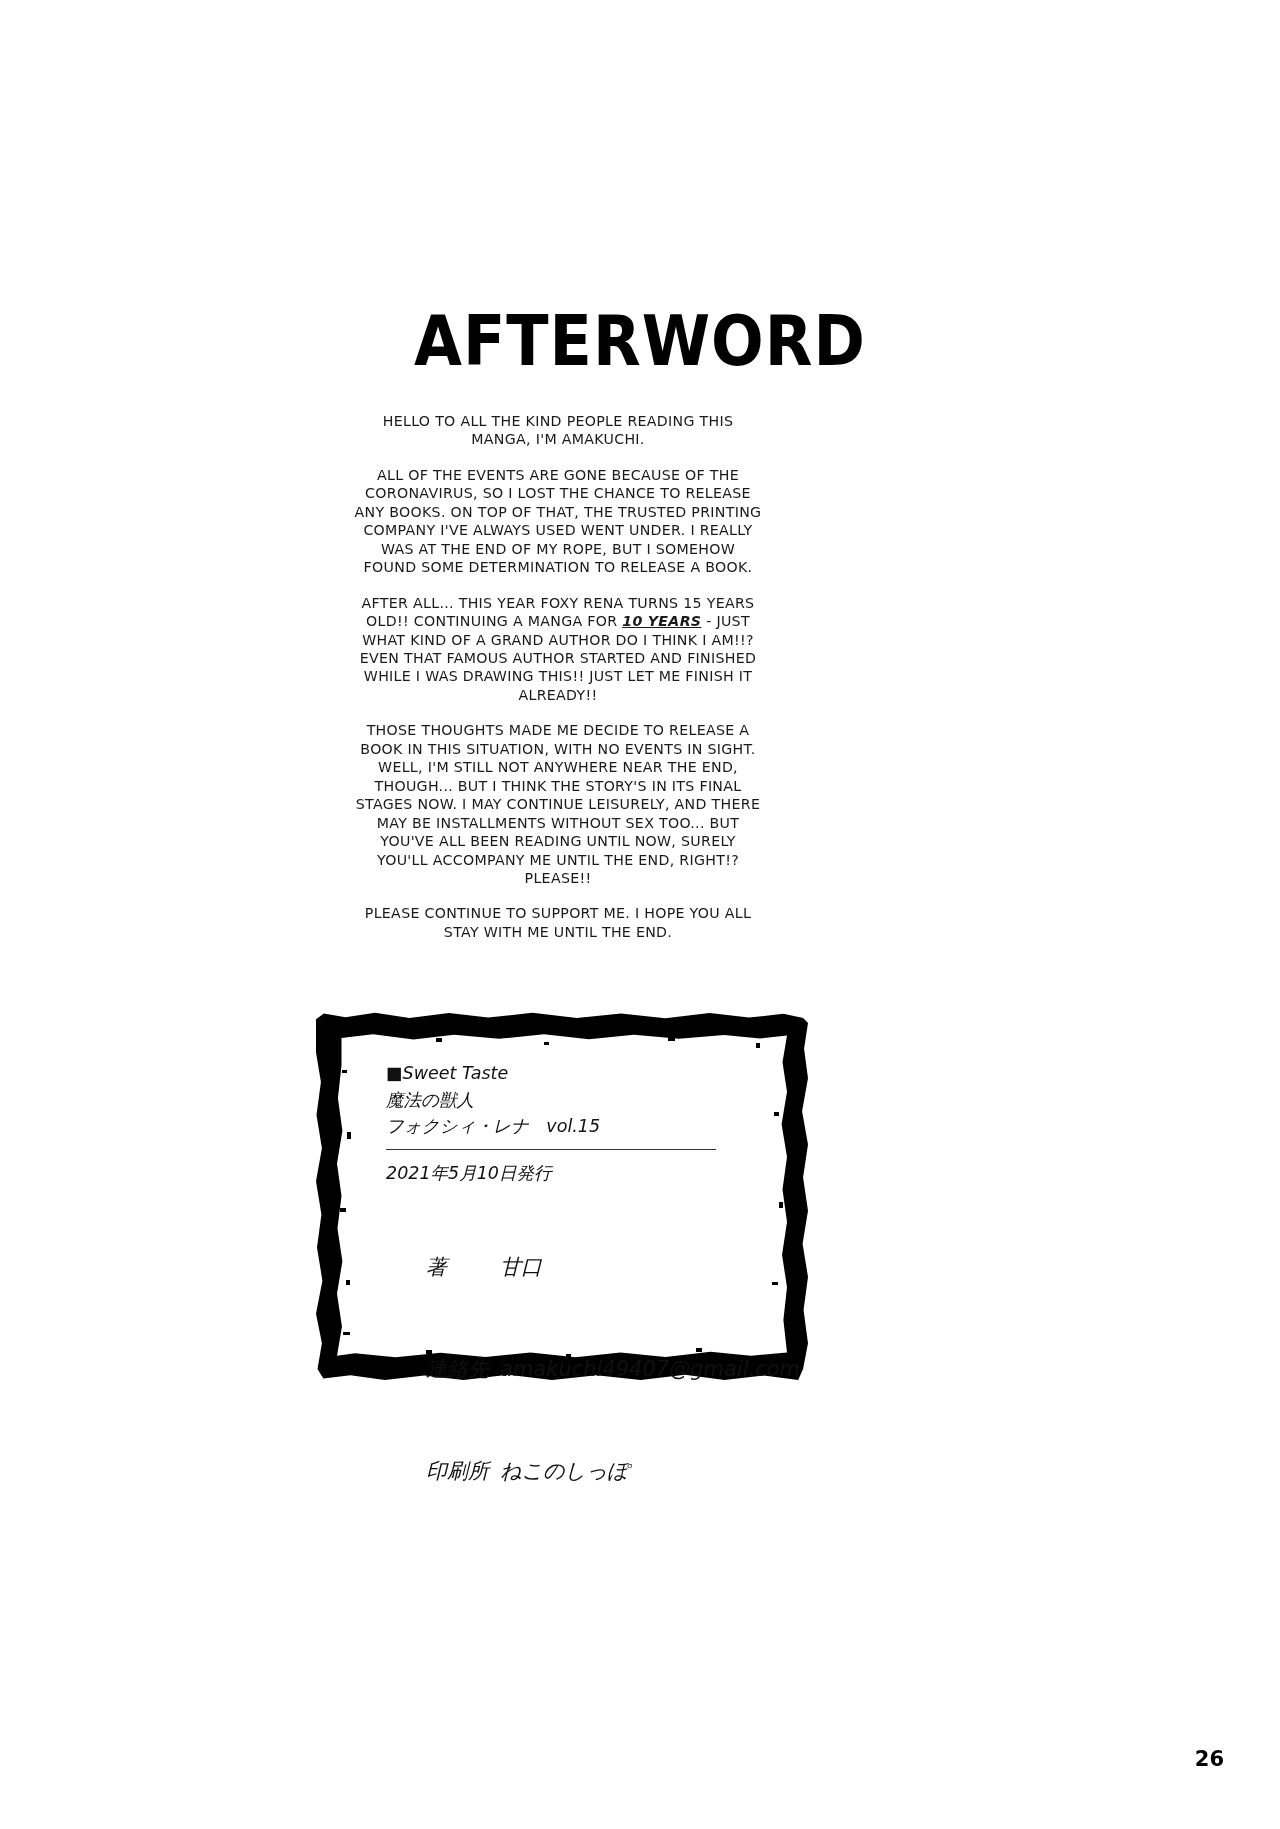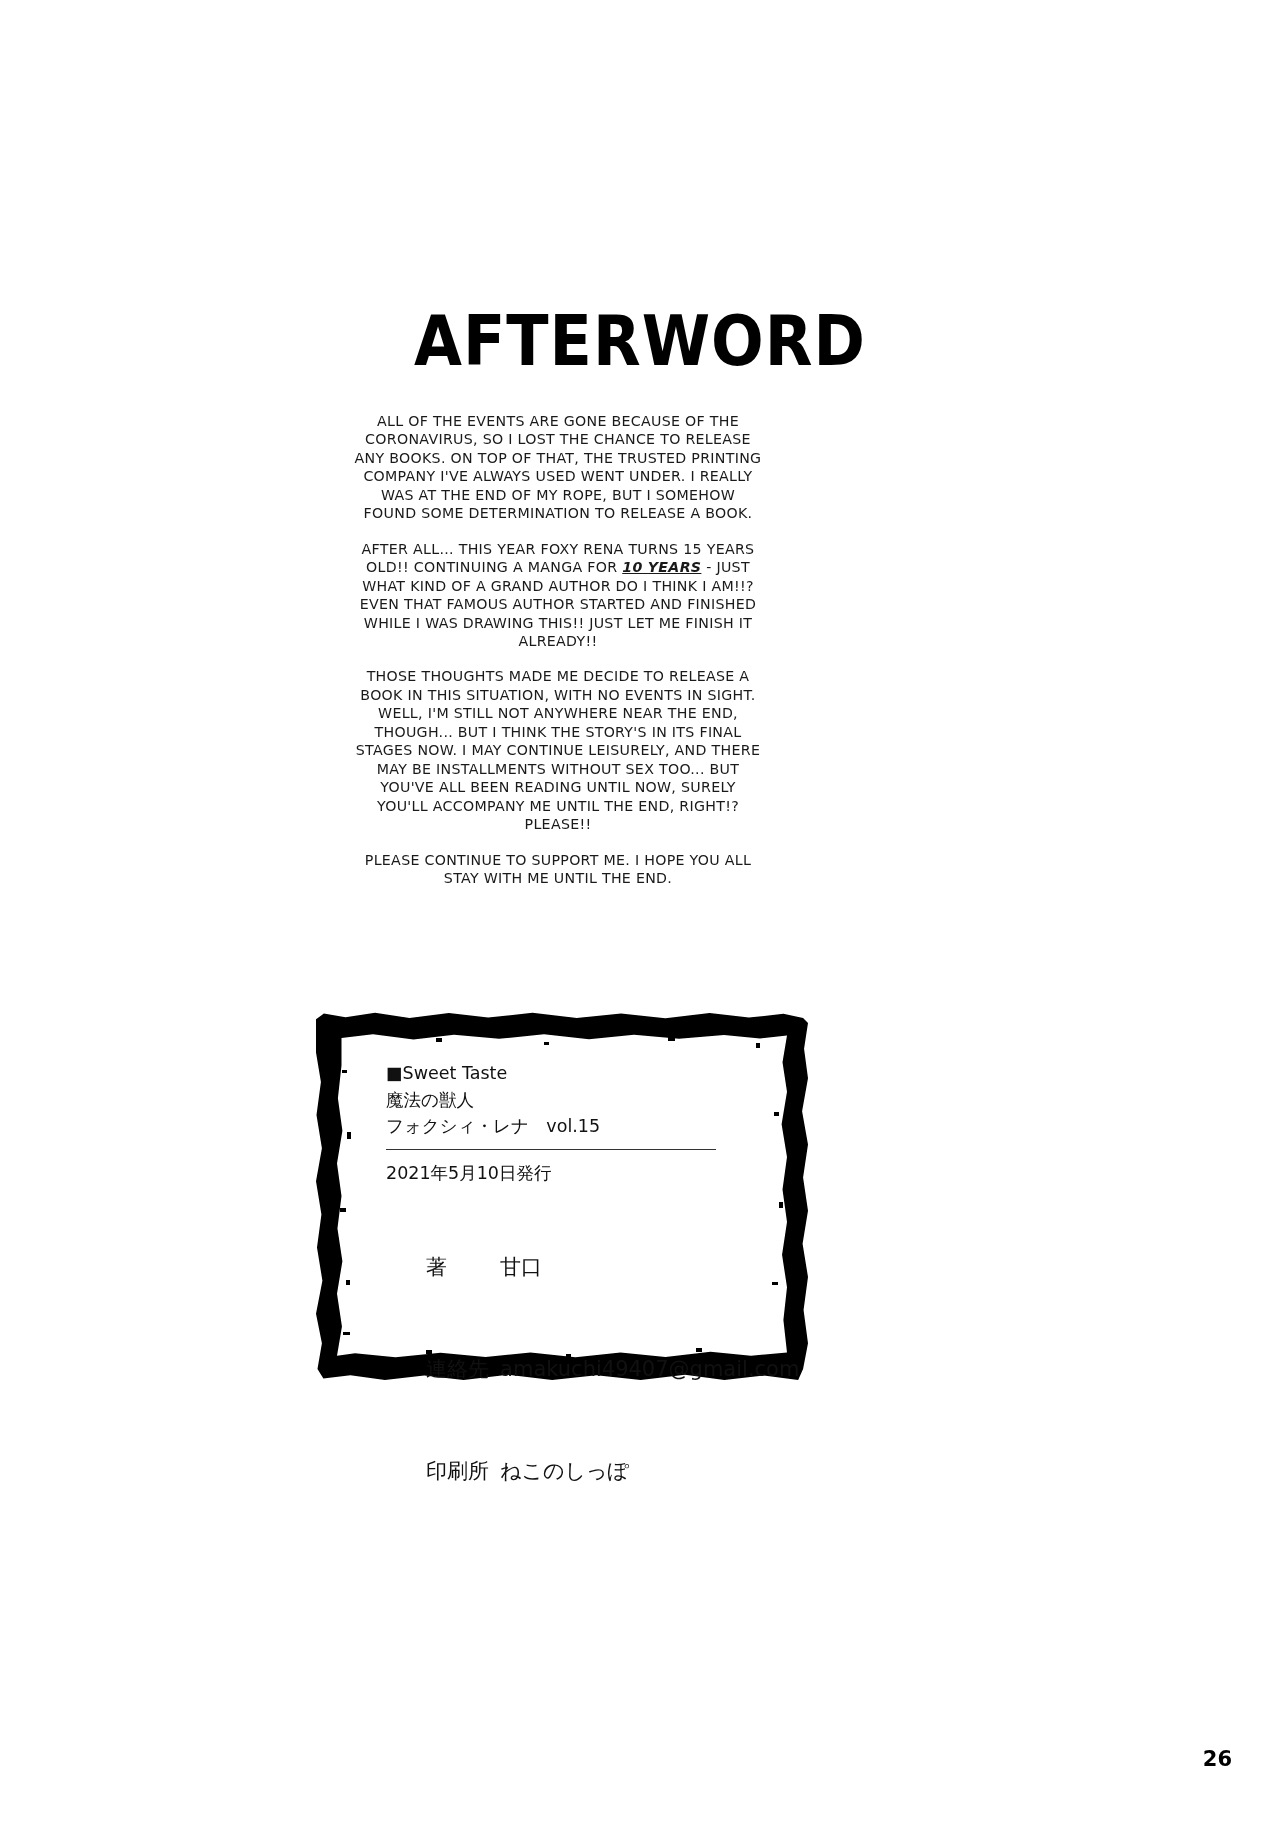--- a/index.html
+++ b/index.html
@@ -57,20 +57,21 @@
     text-decoration: underline;
   }
 
   
   .colophon {
     position: absolute;
     left: 316px;
     top: 1012px;
     width: 492px;
     height: 368px;
+    font-style: italic;
   }
   .colophon-frame {
     position: absolute;
     inset: 0;
     background: #000000;
     
     clip-path: polygon(
       0% 2%, 1.6% 0.4%, 6% 1.4%, 12% 0.2%, 19% 1.6%, 27% 0.3%, 35% 1.5%,
       44% 0.2%, 53% 1.6%, 62% 0.4%, 71% 1.7%, 80% 0.3%, 88% 1.5%, 95% 0.5%,
       99% 1.6%, 100% 3%,
@@ -139,34 +140,35 @@
     white-space: pre;
   }
   .cl-label {
     display: inline-block;
     min-width: 74px;
   }
 
   
   .page-number {
     position: absolute;
-    right: 48px;
+    right: 56px;
     bottom: 58px;
     font-family: "DejaVu Sans", sans-serif;
     font-weight: bold;
     font-size: 21px;
     color: #000;
   }
 </style>
 </head>
 <body>
 
 <div class="page-title">AFTERWORD</div>
 
 <div class="afterword-body">
+  <p>HELLO TO ALL THE KIND PEOPLE READING THIS MANGA, I'M AMAKUCHI.</p>
   <p>ALL OF THE EVENTS ARE GONE BECAUSE OF THE CORONAVIRUS, SO I LOST THE CHANCE TO RELEASE ANY BOOKS. ON TOP OF THAT, THE TRUSTED PRINTING COMPANY I'VE ALWAYS USED WENT UNDER. I REALLY WAS AT THE END OF MY ROPE, BUT I SOMEHOW FOUND SOME DETERMINATION TO RELEASE A BOOK.</p>
   <p><span>AFTER ALL... THIS YEAR FOXY RENA TURNS 15 YEARS OLD!! CONTINUING A MANGA FOR </span><em>10 YEARS</em><span> - JUST WHAT KIND OF A GRAND AUTHOR DO I THINK I AM!!? EVEN THAT FAMOUS AUTHOR STARTED AND FINISHED WHILE I WAS DRAWING THIS!! JUST LET ME FINISH IT ALREADY!!</span></p>
   <p>THOSE THOUGHTS MADE ME DECIDE TO RELEASE A BOOK IN THIS SITUATION, WITH NO EVENTS IN SIGHT. WELL, I'M STILL NOT ANYWHERE NEAR THE END, THOUGH... BUT I THINK THE STORY'S IN ITS FINAL STAGES NOW. I MAY CONTINUE LEISURELY, AND THERE MAY BE INSTALLMENTS WITHOUT SEX TOO... BUT YOU'VE ALL BEEN READING UNTIL NOW, SURELY YOU'LL ACCOMPANY ME UNTIL THE END, RIGHT!? PLEASE!!</p>
   <p>PLEASE CONTINUE TO SUPPORT ME. I HOPE YOU ALL STAY WITH ME UNTIL THE END.</p>
 </div>
 
 <div class="colophon">
   <div class="colophon-frame"></div>
   <div class="colophon-inner-mask"></div>
   <div class="colophon-speckle">

